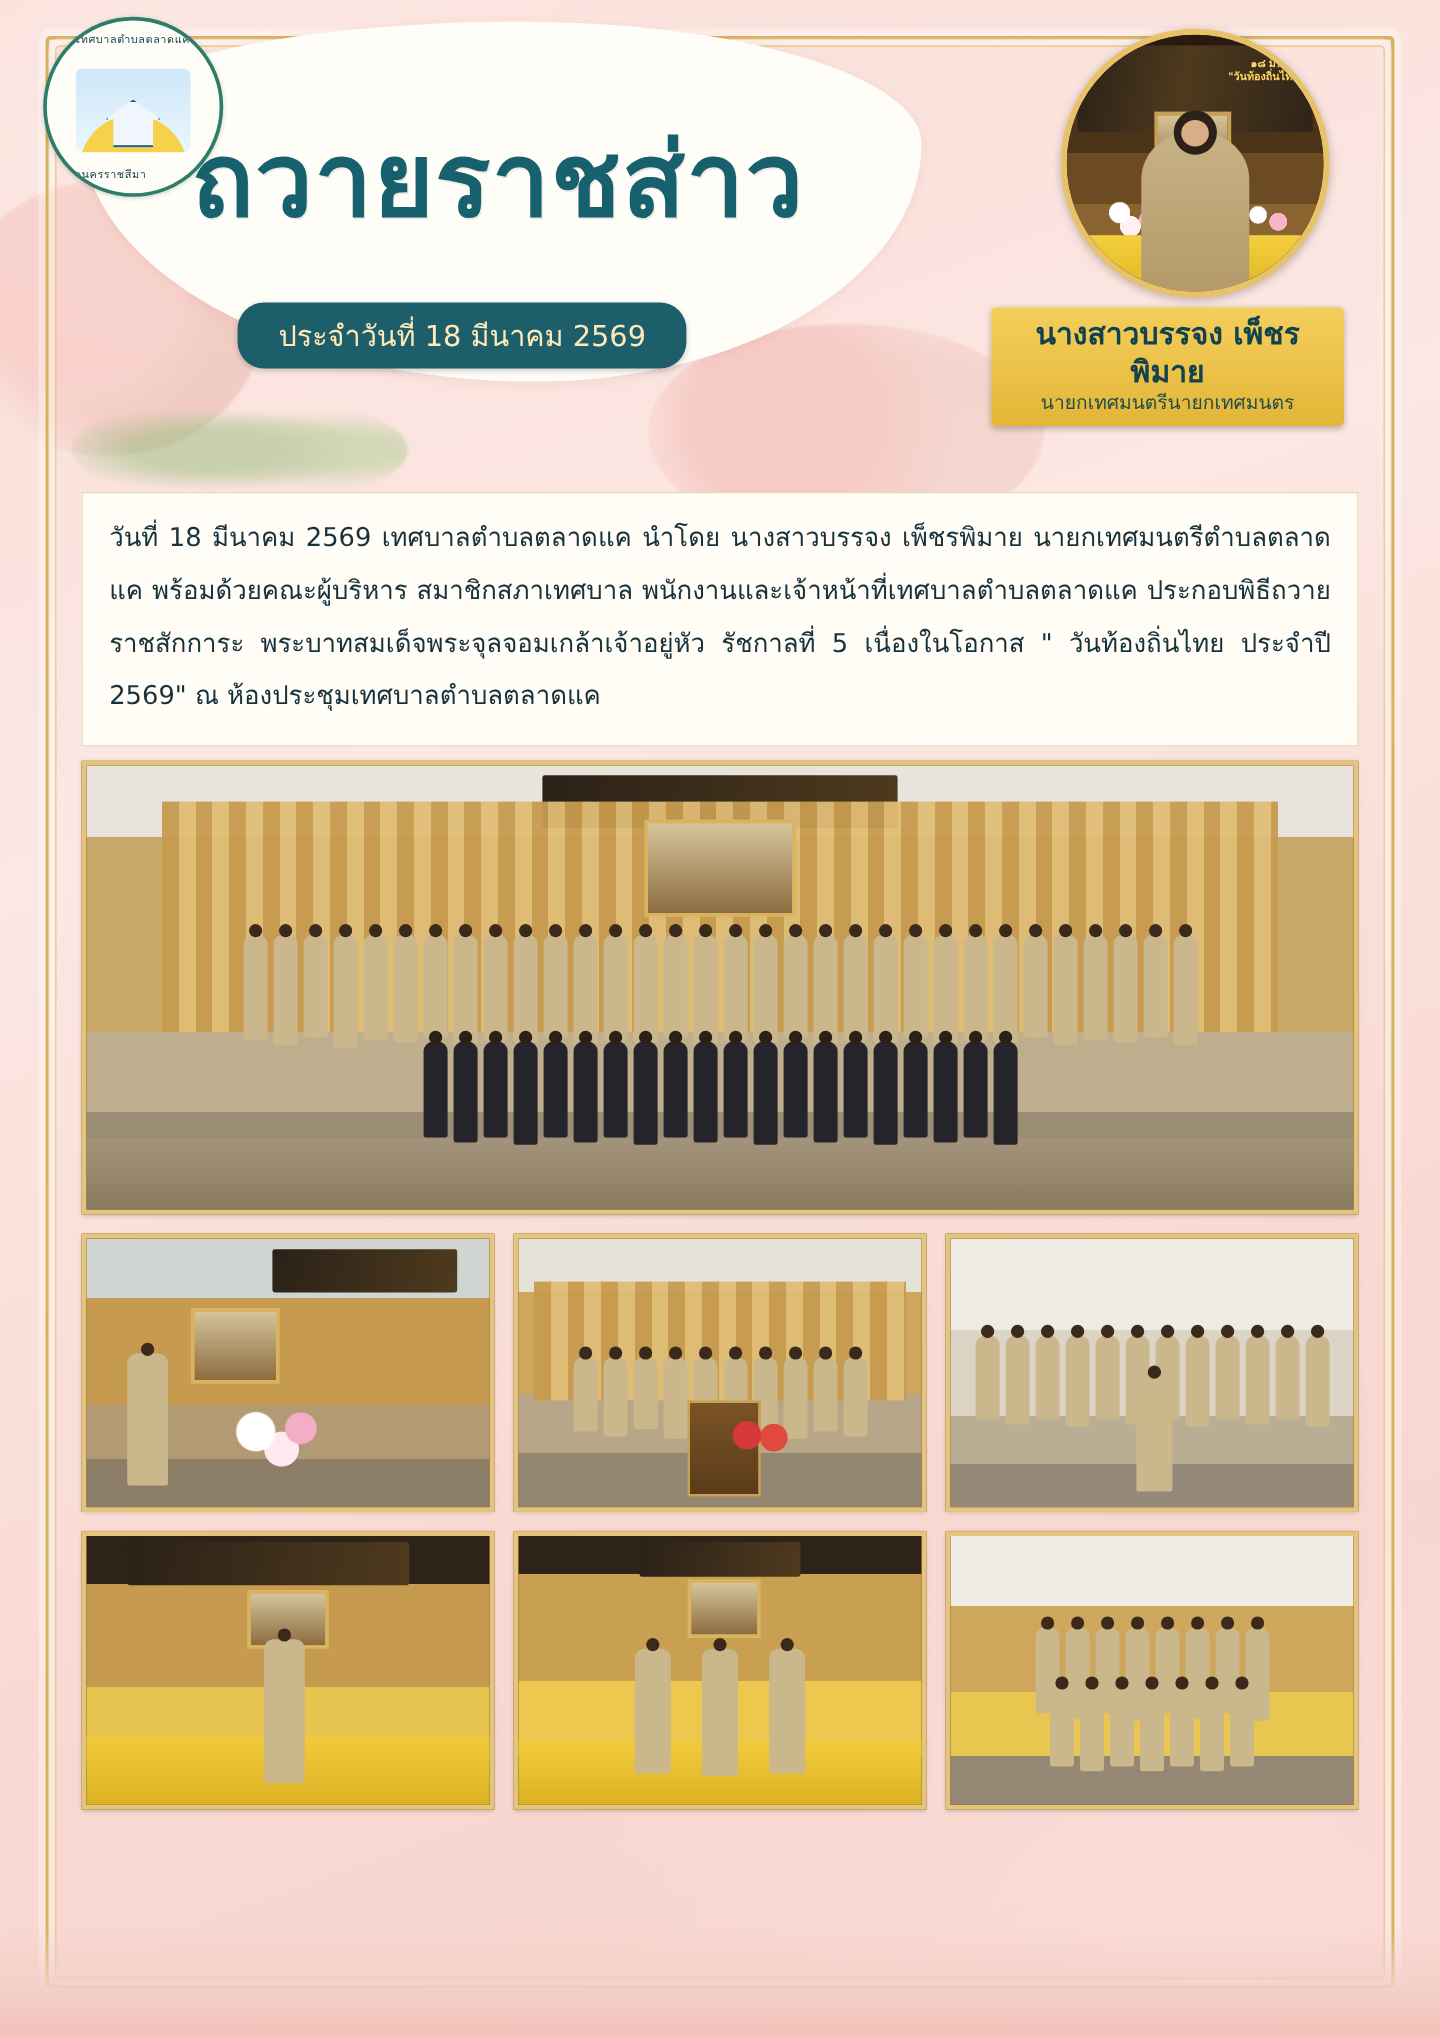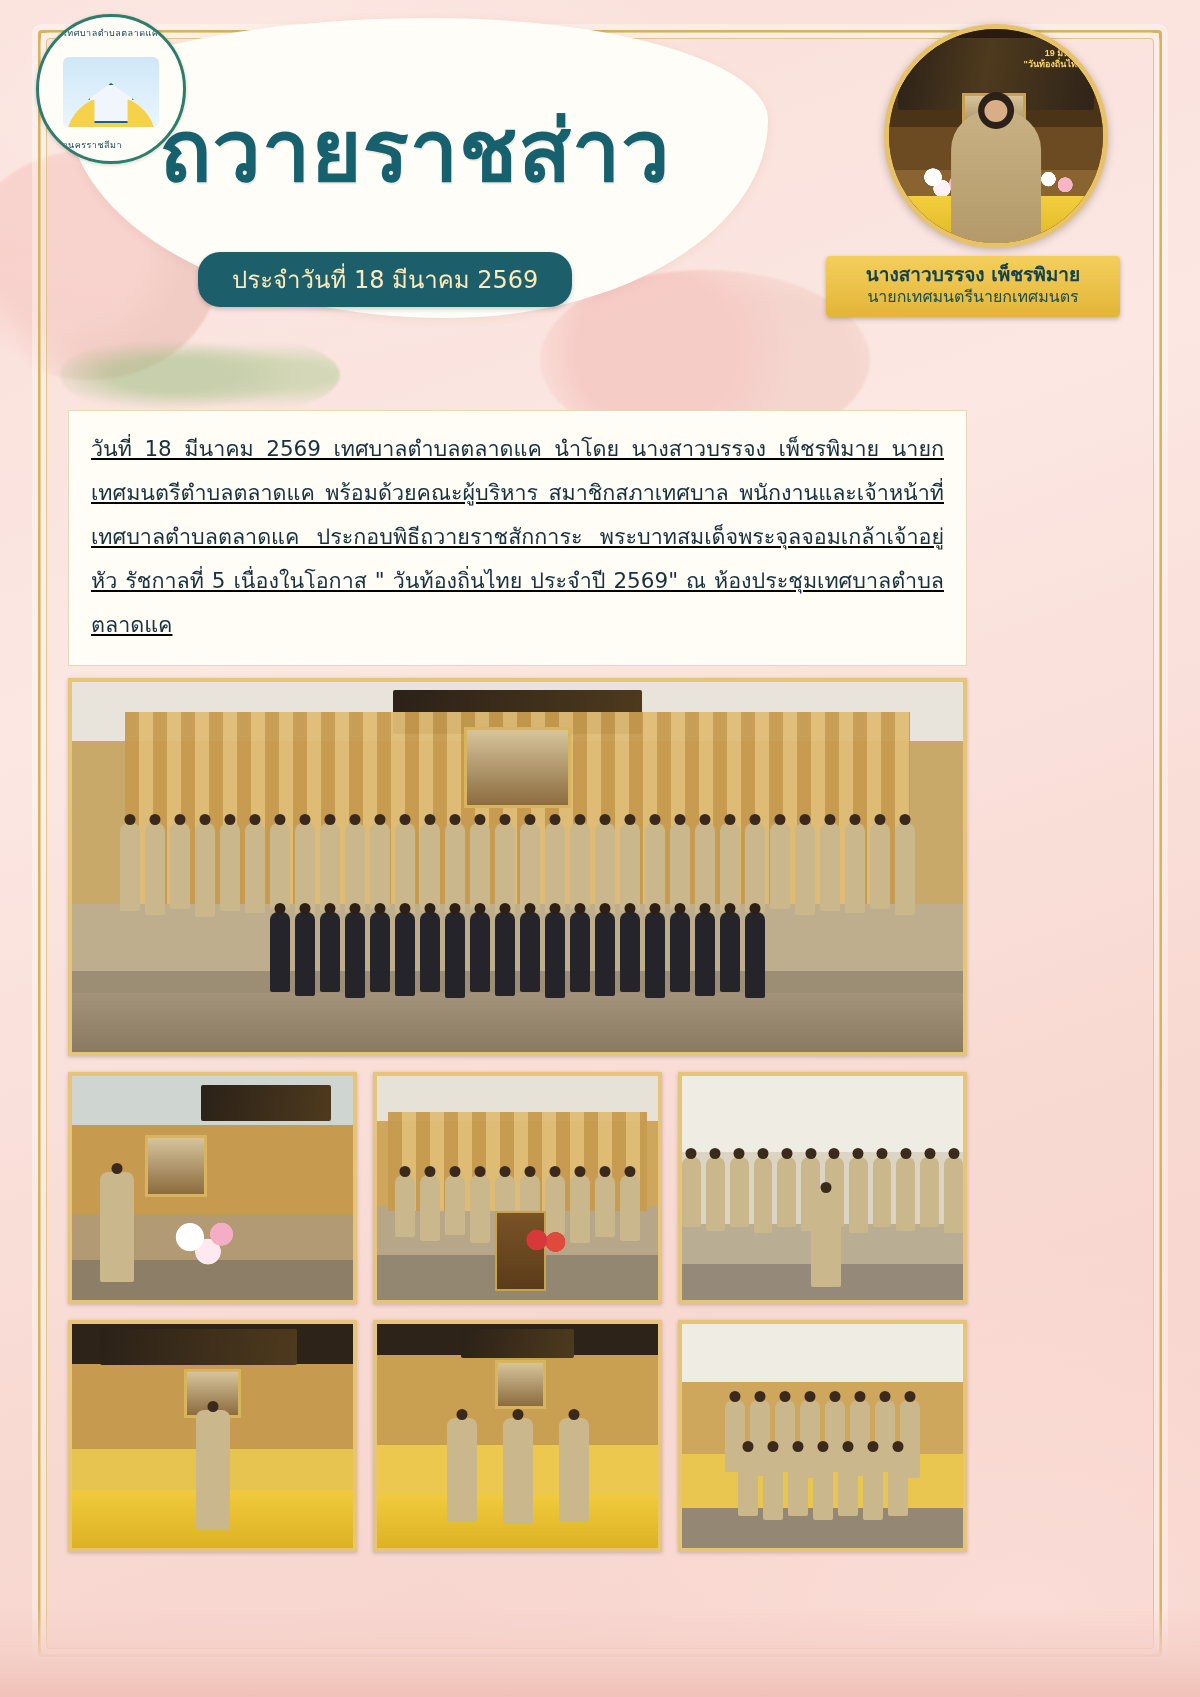--- a/index.html
+++ b/index.html
@@ -165,30 +165,30 @@
   .name-plate {
     position:absolute; left:-58px; top:232px; width:294px;
     background:linear-gradient(#f4cf5c,#e3b537);
     border-radius:4px;
     padding:7px 10px 9px;
     text-align:center;
     box-shadow:0 2px 5px rgba(0,0,0,.25);
   }
   .name-plate .nm {
     font-family:"DejaVu Sans", sans-serif;
-    font-size:19px; color:#13424f; font-weight:700; line-height:1.25;
+    font-size:25px; color:#13424f; font-weight:700; line-height:1.25;
   }
   .name-plate .pos {
     font-family:"DejaVu Sans", sans-serif;
     font-size:16px; color:#1d4e4a; line-height:1.3;
   }
 
   
   .content {
-    position:absolute; left:68px; top:410px; width:899px;text-decoration:underline;
+    position:absolute; left:68px; top:410px; width:1064px;
   }
   .paragraph-box {
     background:#fffdf6;
     border:1px solid #e6d9b8;
     padding:16px 22px 18px;
     font-family:"DejaVu Sans", sans-serif;
     font-size:21.5px;
     line-height:2.05;
     color:#17313d;
     text-align:justify;
@@ -286,21 +286,21 @@
   </div>
 
   <div class="newsletter-title">ถวายราชส่าว</div>
   <div class="date-pill">ประจำวันที่ 18 มีนาคม 2569</div>
 
   <div class="portrait-wrap">
     <div class="portrait">
       <div class="room"></div>
       <div class="banner">
         <div class="bt">
-          <div>19 มีนาคม</div>
+          <div>๑๘ มีนาคม</div>
           <div>"วันท้องถิ่นไทย"</div>
         </div>
       </div>
       <div class="kingpic"></div>
       <div class="flowers"></div>
       <div class="flowers2"></div>
       <div class="table"></div>
       <div class="person">
         <div class="head"></div>
         <div class="face"></div>

